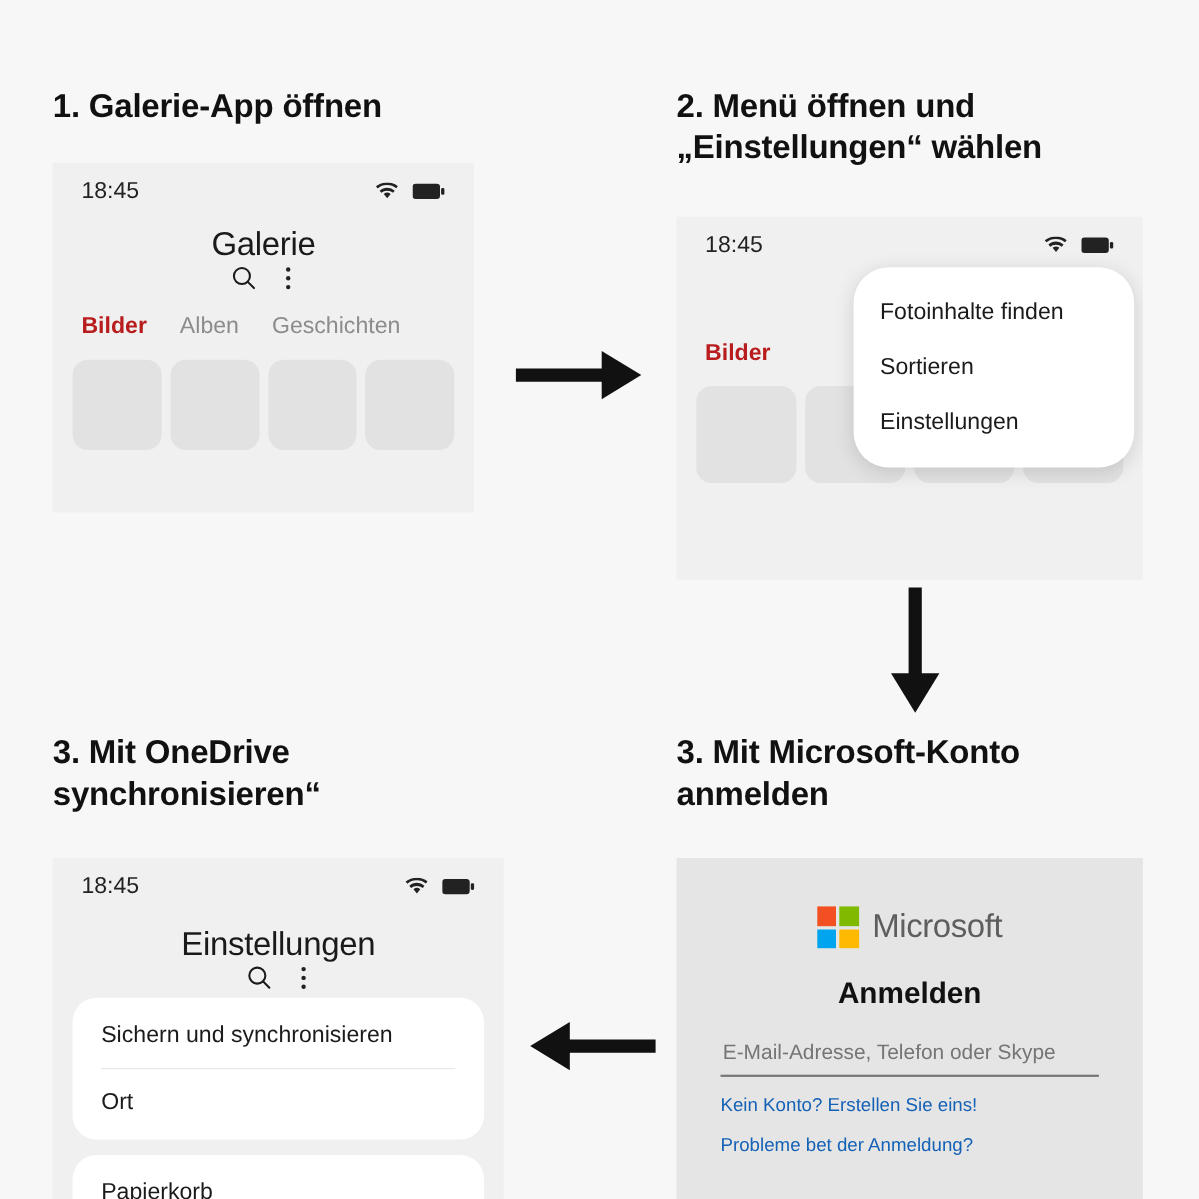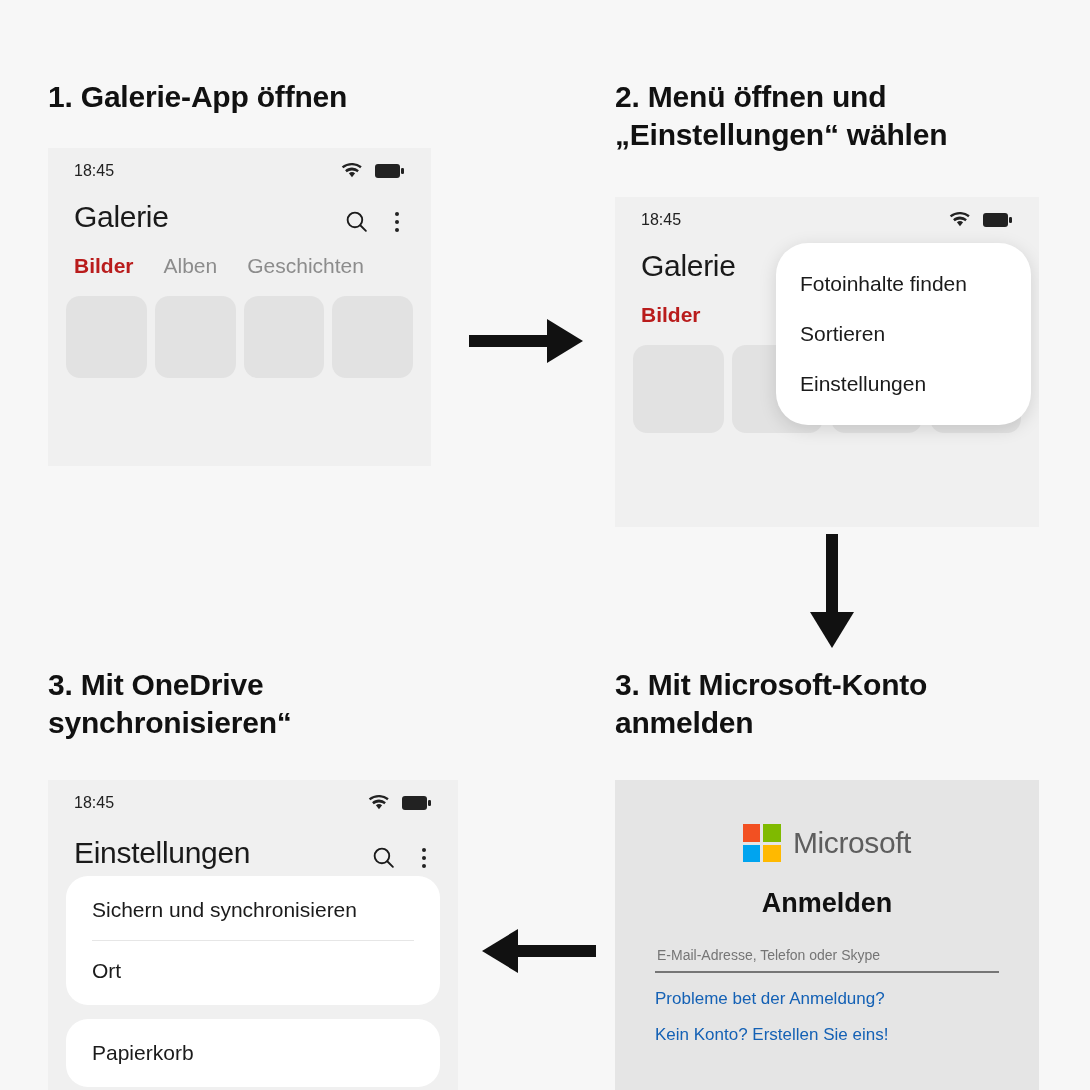--- a/index.html
+++ b/index.html
@@ -35,41 +35,42 @@
   .phone {
     background: #f0f0f0;
     overflow: hidden;
     position: relative;
   }
   .statusbar {
     display: flex;
     align-items: center;
     justify-content: space-between;
     padding: 14px 26px 6px 26px;
-    font-size: 16px;
+    font-size: 21px;
     color: #222;
   }
   .status-right {
     display: flex;
     align-items: center;
     gap: 12px;
   }
   .wifi-icon svg, .battery-icon svg {
     display: block;
   }
   .app-title {
     font-size: 30px;
     color: #1a1a1a;
     letter-spacing: -0.3px;
   }
   .appbar {
     display: flex;
-    align-items: flex-end;
+    align-items: center;
     justify-content: space-between;
     padding: 14px 26px 4px 26px;
+    flex-direction: column;
   }
   .appbar-actions {
     display: flex;
     align-items: center;
     gap: 20px;
   }
   .search-icon svg { display: block; }
   .kebab {
     display: flex;
     flex-direction: column;
@@ -194,21 +195,21 @@
   }
   .ms-heading {
     text-align: center;
     font-size: 27px;
     font-weight: bold;
     color: #111;
     margin-top: 26px;
   }
   .ms-input {
     margin: 28px 40px 0 40px;
-    font-size: 14px;
+    font-size: 19px;
     color: #444;
     border: none;
     border-bottom: 2px solid #767676;
     padding: 0 2px 8px 2px;
     width: calc(100% - 84px);
     background: transparent;
     outline: none;
     font-family: "Liberation Sans", sans-serif;
   }
   .ms-link {
@@ -344,22 +345,22 @@
       <span class="ms-squares">
         <i style="background:#f25022"></i>
           <i style="background:#7fba00"></i>
           <i style="background:#00a4ef"></i>
           <i style="background:#ffb900"></i>
       </span>
       <span class="ms-word">Microsoft</span>
     </div>
     <div class="ms-heading">Anmelden</div>
     <input class="ms-input" type="text" placeholder="E-Mail-Adresse, Telefon oder Skype" style="">
+    <div class="ms-link">Kein Konto? Erstellen Sie eins!</div>
     <div class="ms-link">Probleme bet der Anmeldung?</div>
-    <div class="ms-link">Kein Konto? Erstellen Sie eins!</div>
   </div>
 
   <div class="arrow" style="left:480px; top:915px;">
     <svg width="120" height="72" viewBox="0 0 120 72">
       <line x1="32" y1="36" x2="116" y2="36" stroke="#111" stroke-width="12" stroke-linecap="butt"></line>
       <polygon points="38,14 2,36 38,58" fill="#111"></polygon>
     </svg>
   </div>
 
   <div class="step" style="left:48px; top:666px; width:480px;">

